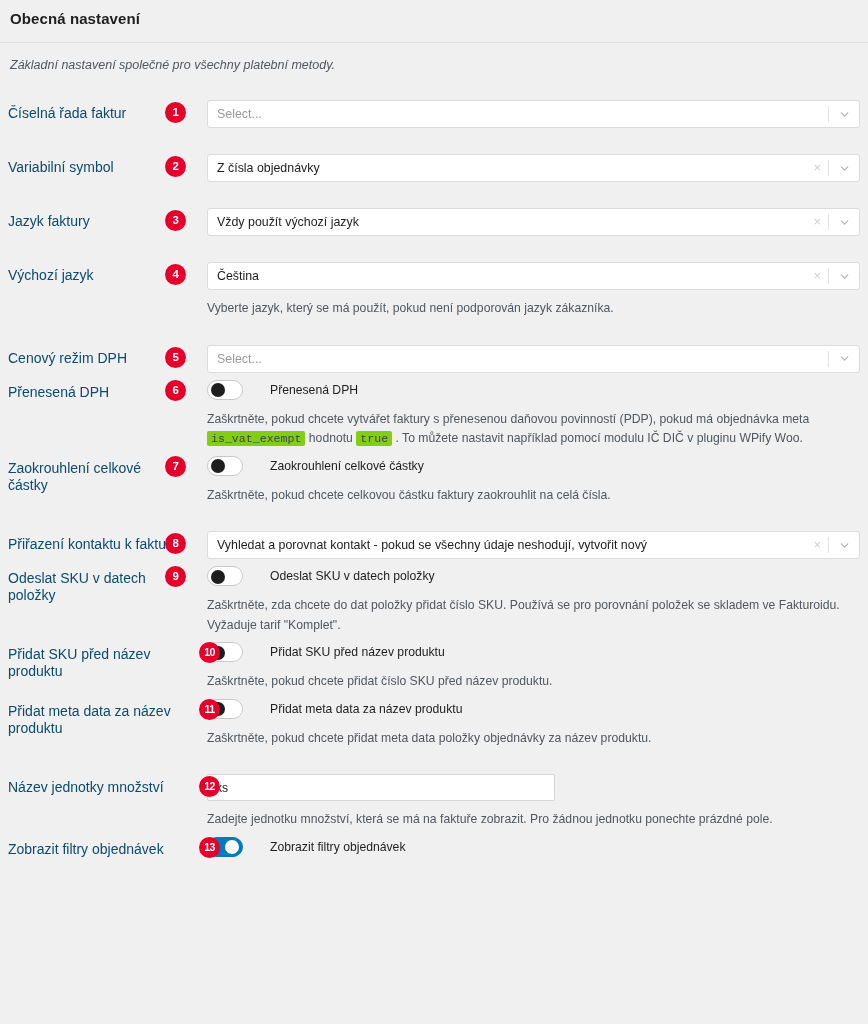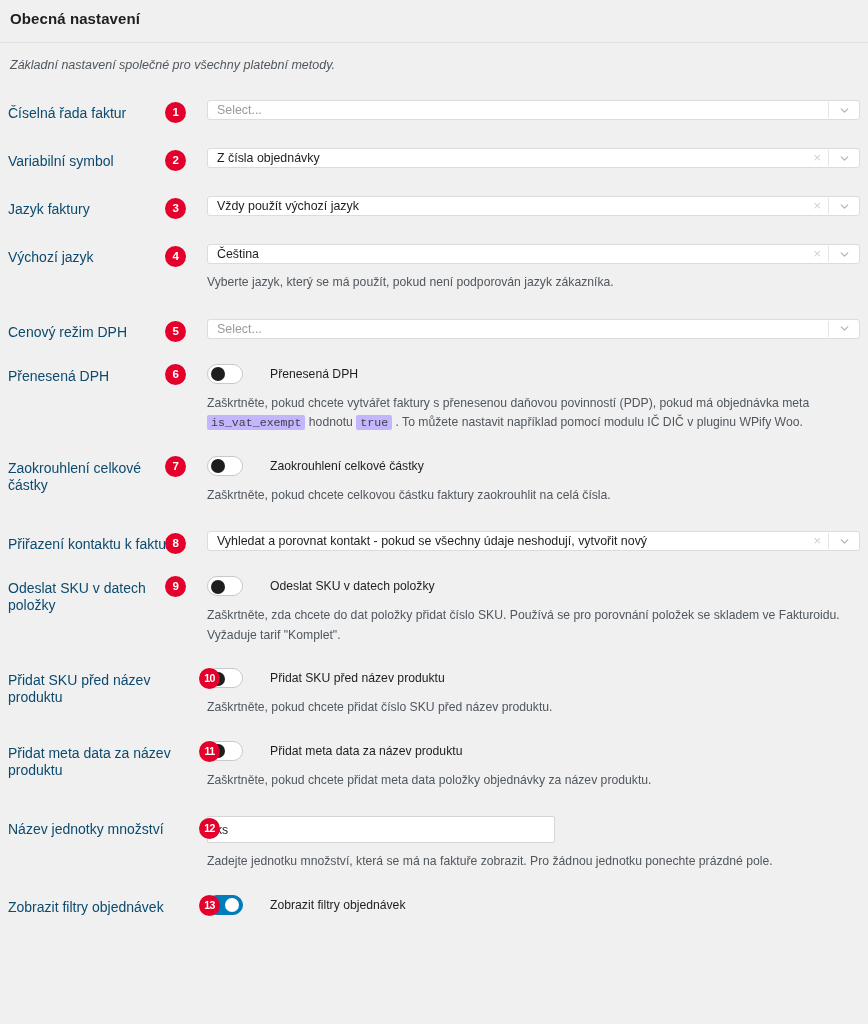--- a/index.html
+++ b/index.html
@@ -52,21 +52,21 @@
 
   
   .rows {
     padding: 0 8px 18px 8px;
   }
   .row {
     display: flex;
     align-items: flex-start;
     padding-top: 26px;
   }
-  .row.tight { padding-top: 22px; }
+  .row.tight { padding-top: 6px; }
 
   .row-label {
     width: 178px;
     min-width: 178px;
     font-size: 14px;
     font-weight: 400;
     color: #0c4a6e;
     line-height: 17px;
     padding-top: 5px;
     padding-right: 6px;
@@ -104,21 +104,21 @@
     padding-left: 21px;
   }
 
   
   .select {
     display: flex;
     align-items: center;
     background: #ffffff;
     border: 1px solid #dcdcde;
     border-radius: 3px;
-    height: 20px;
+    height: 28px;
     width: 100%;
     padding: 0 0 0 9px;
     font-size: 12.4px;
     position: relative;
   }
   .select-value {
     flex: 1;
     color: #1e1e1e;
     white-space: nowrap;
     overflow: hidden;
@@ -214,21 +214,21 @@
     font-size: 12.2px;
     color: #50575e;
     line-height: 19.5px;
     padding-left: 21px;
     margin-top: 9px;
     max-width: 660px;
   }
   .desc.wide-desc { max-width: 668px; }
   code {
     font-family: "Liberation Mono", "DejaVu Sans Mono", monospace;
-    background: #c4b5fd;
+    background: #84cc16;
     color: #3c434a;
     font-size: 11.6px;
     padding: 1px 4px;
     border-radius: 2px;
   }
 </style>
 </head>
 <body>
 
 <div class="panel">

